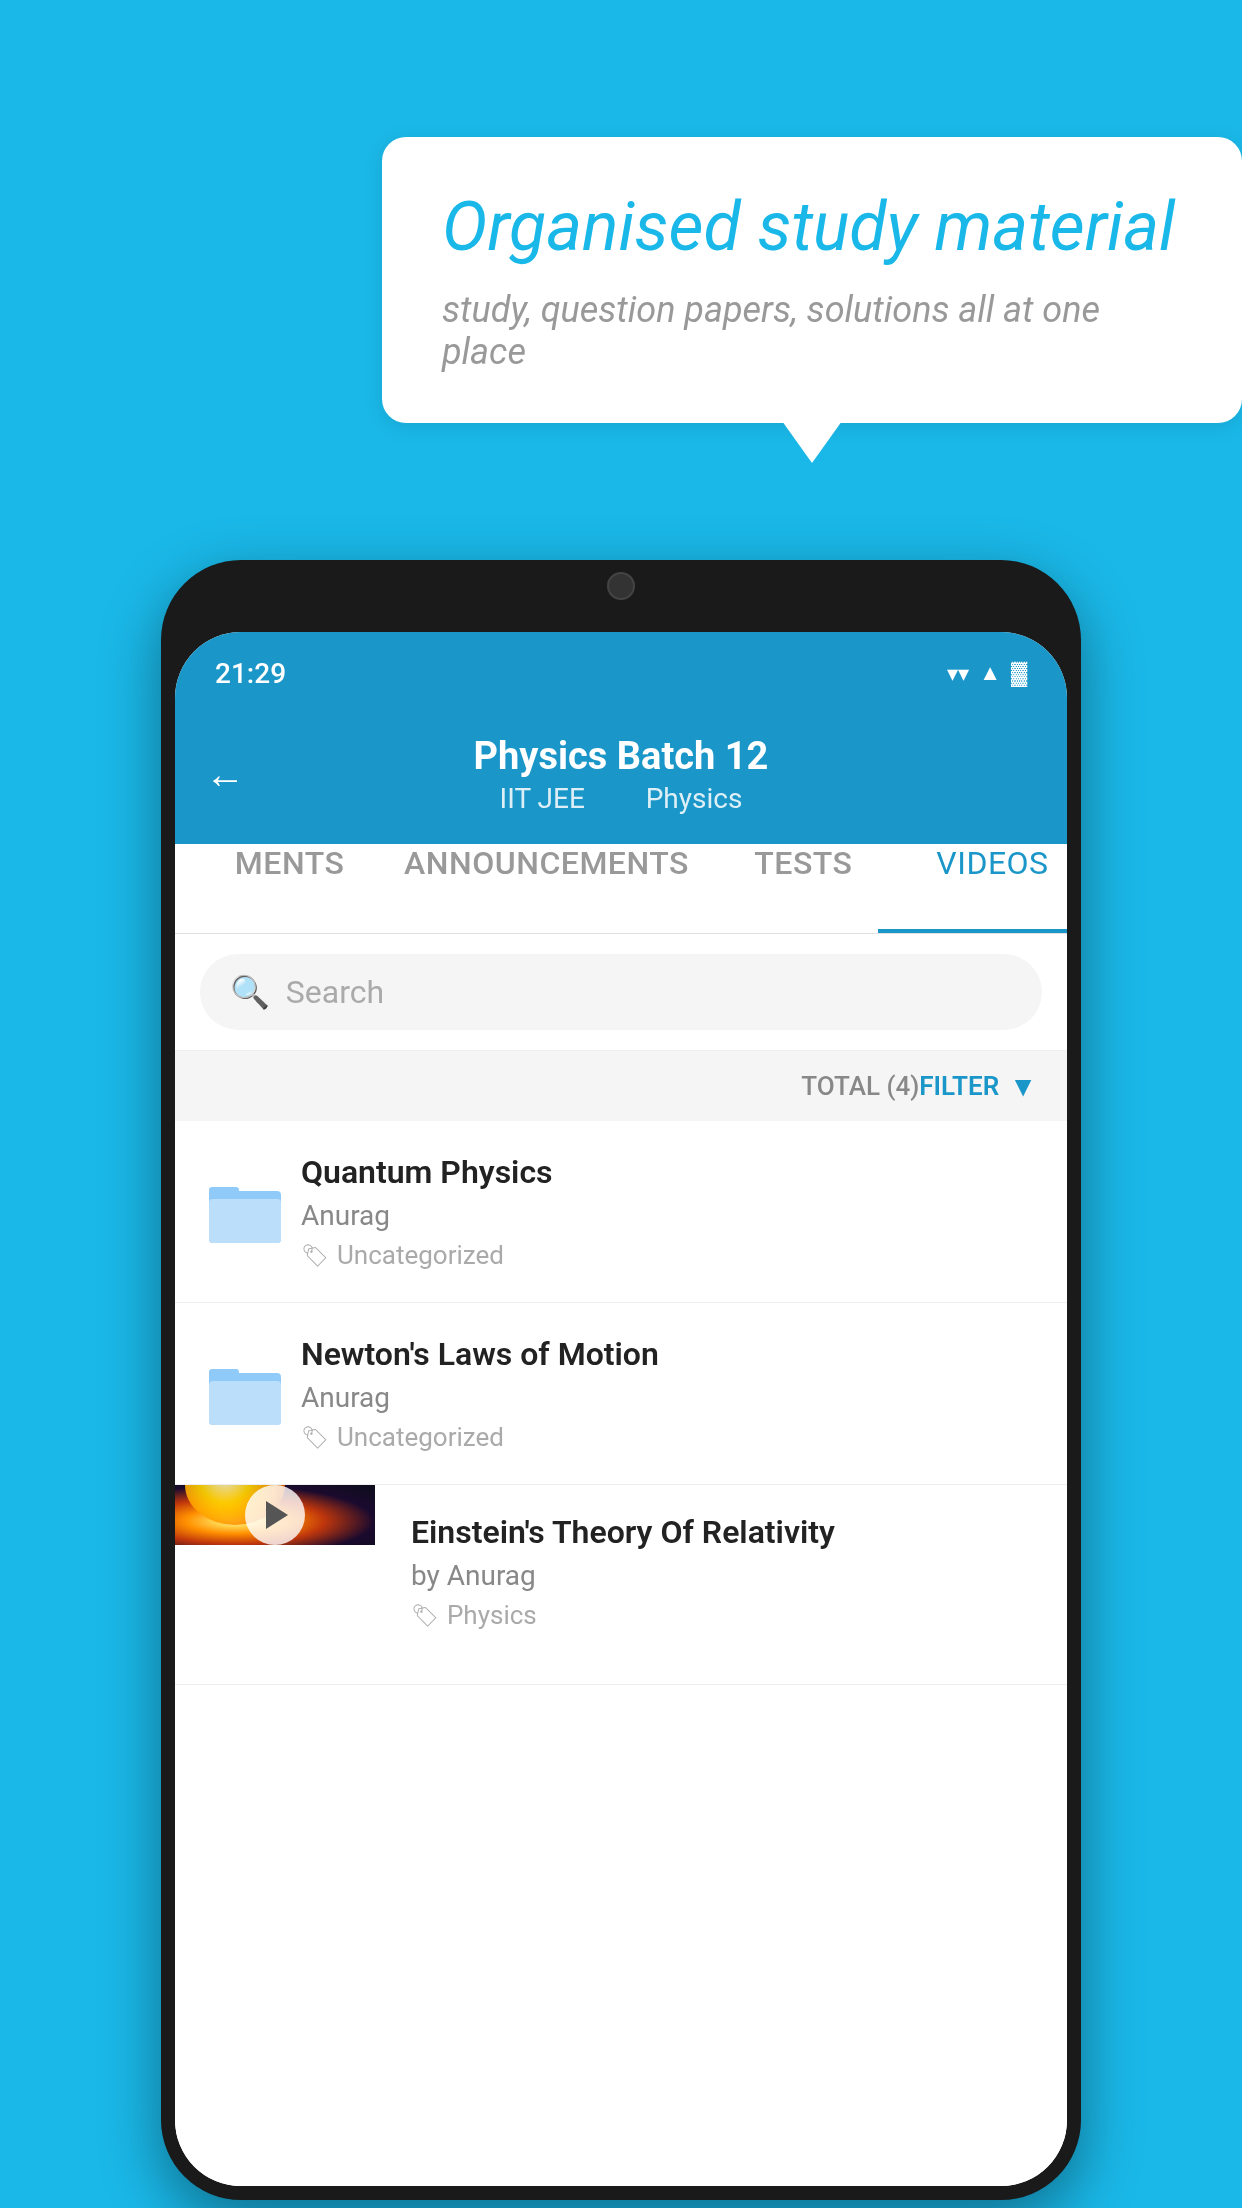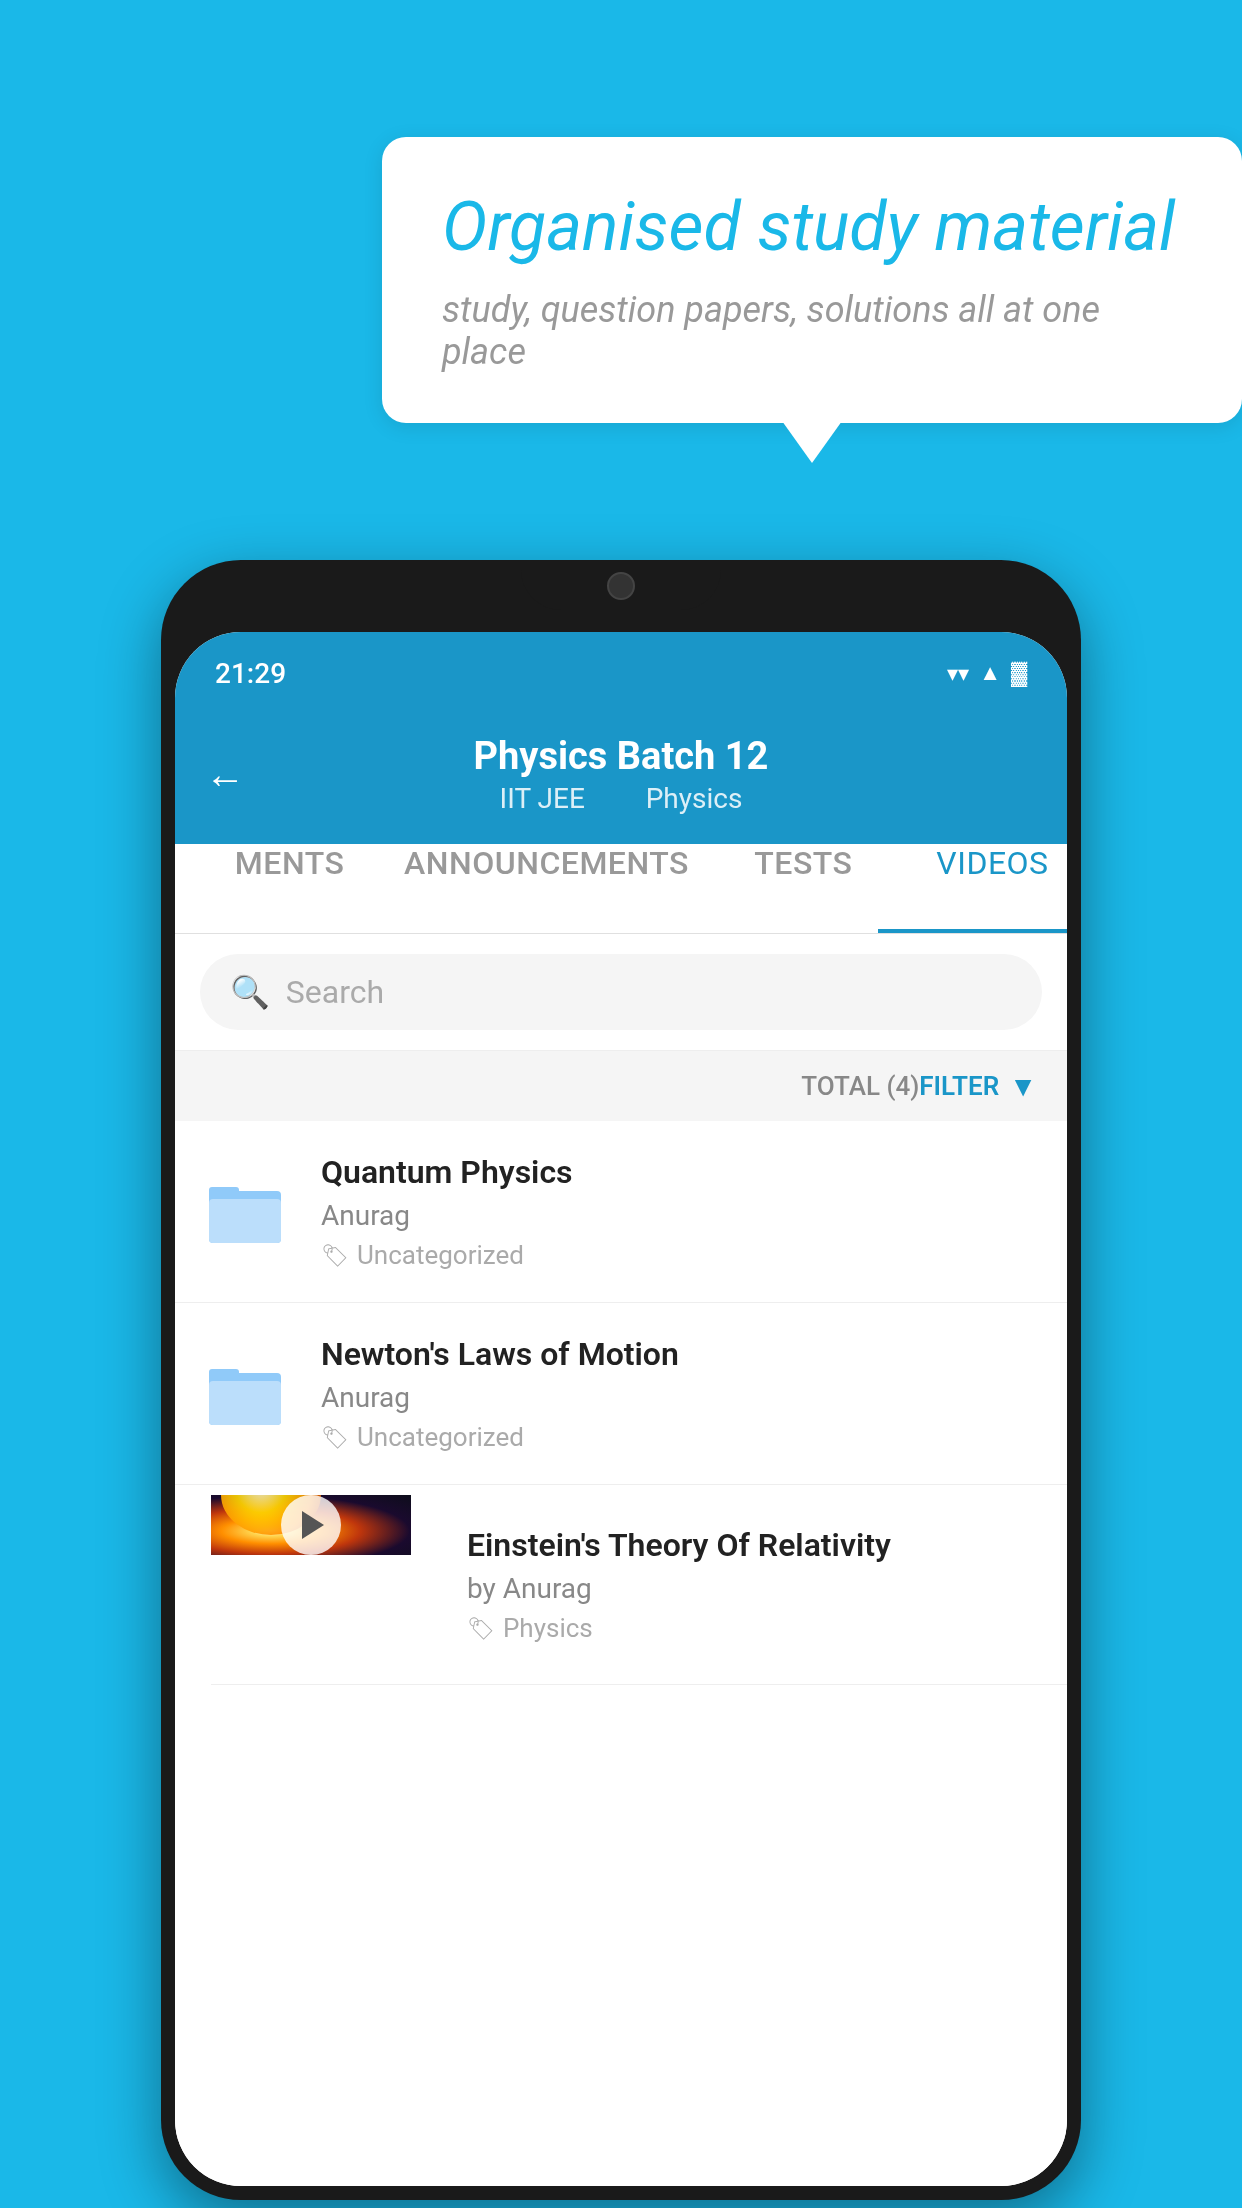--- a/index.html
+++ b/index.html
@@ -265,21 +265,21 @@
     .video-list {
       background: white;
       flex: 1;
     }
 
     .video-item {
       display: flex;
       align-items: center;
       padding: 32px 30px;
       border-bottom: 1px solid #eee;
-      gap: 36px;
+      gap: 16px;
       min-height: 160px;
     }
 
     .video-item-thumbnail {
       width: 200px;
       height: 130px;
       border-radius: 8px;
       overflow: hidden;
       position: relative;
       flex-shrink: 0;
@@ -473,21 +473,21 @@
             <div class="video-info">
               <div class="video-title">Newton's Laws of Motion</div>
               <div class="video-author">Anurag</div>
               <div class="video-tag">
                 <span class="tag-icon">🏷</span>
                 <span>Uncategorized</span>
               </div>
             </div>
           </div>
 
-          <div class="video-item" style="padding: 0; align-items: center; min-height: 200px; margin-left: 36px;">
+          <div class="video-item" style="padding: 0; align-items: flex-start; min-height: 200px;">
             <div class="video-item-thumbnail" style="width:200px; height: 100%; min-height:180px; border-radius:0; flex-shrink:0;">
               <div class="thumbnail-bg space" style="height:100%; position:relative;">
 
                 <div style="position:absolute; bottom:20px; left:10px; width:100px; height:80px; background:radial-gradient(circle at 40% 40%, #fff8dc, #ffd700, #ff8c00, #8b0000); border-radius:50%; opacity:0.9;"></div>
                 <div class="play-button" style="position:relative; z-index:2;">
                   <div class="play-triangle"></div>
                 </div>
               </div>
             </div>
             <div class="video-info" style="padding: 28px 20px;">

